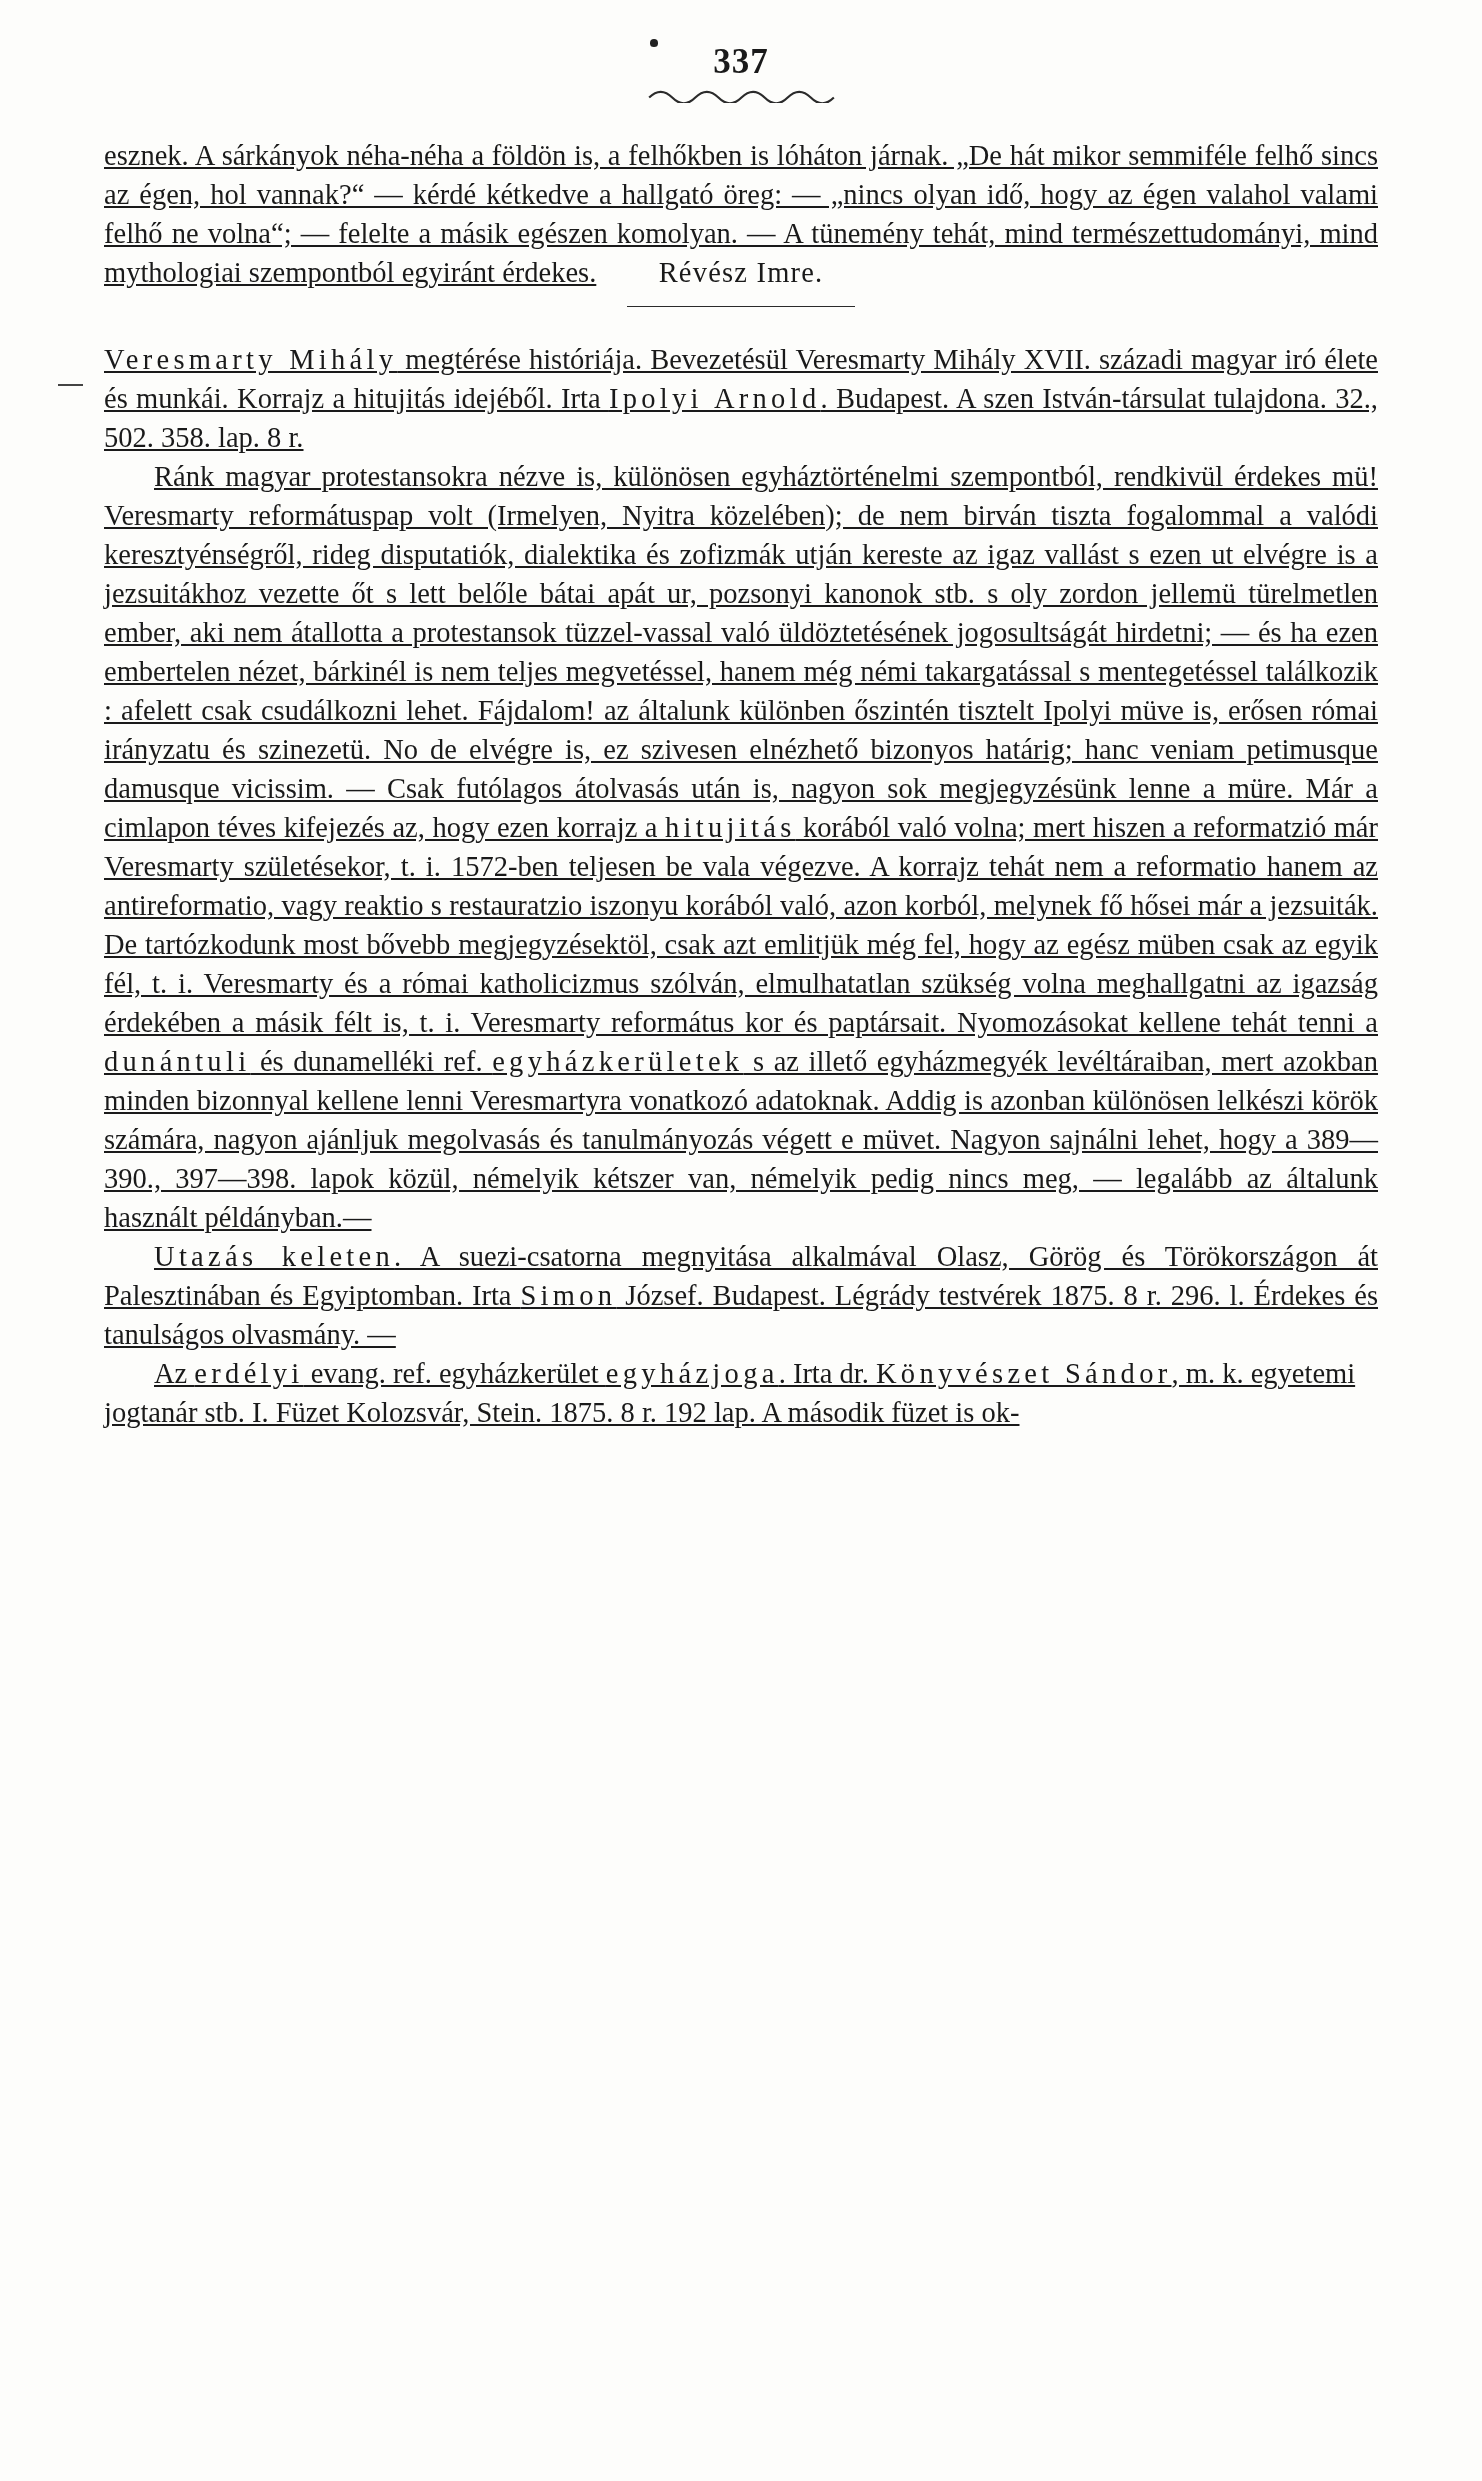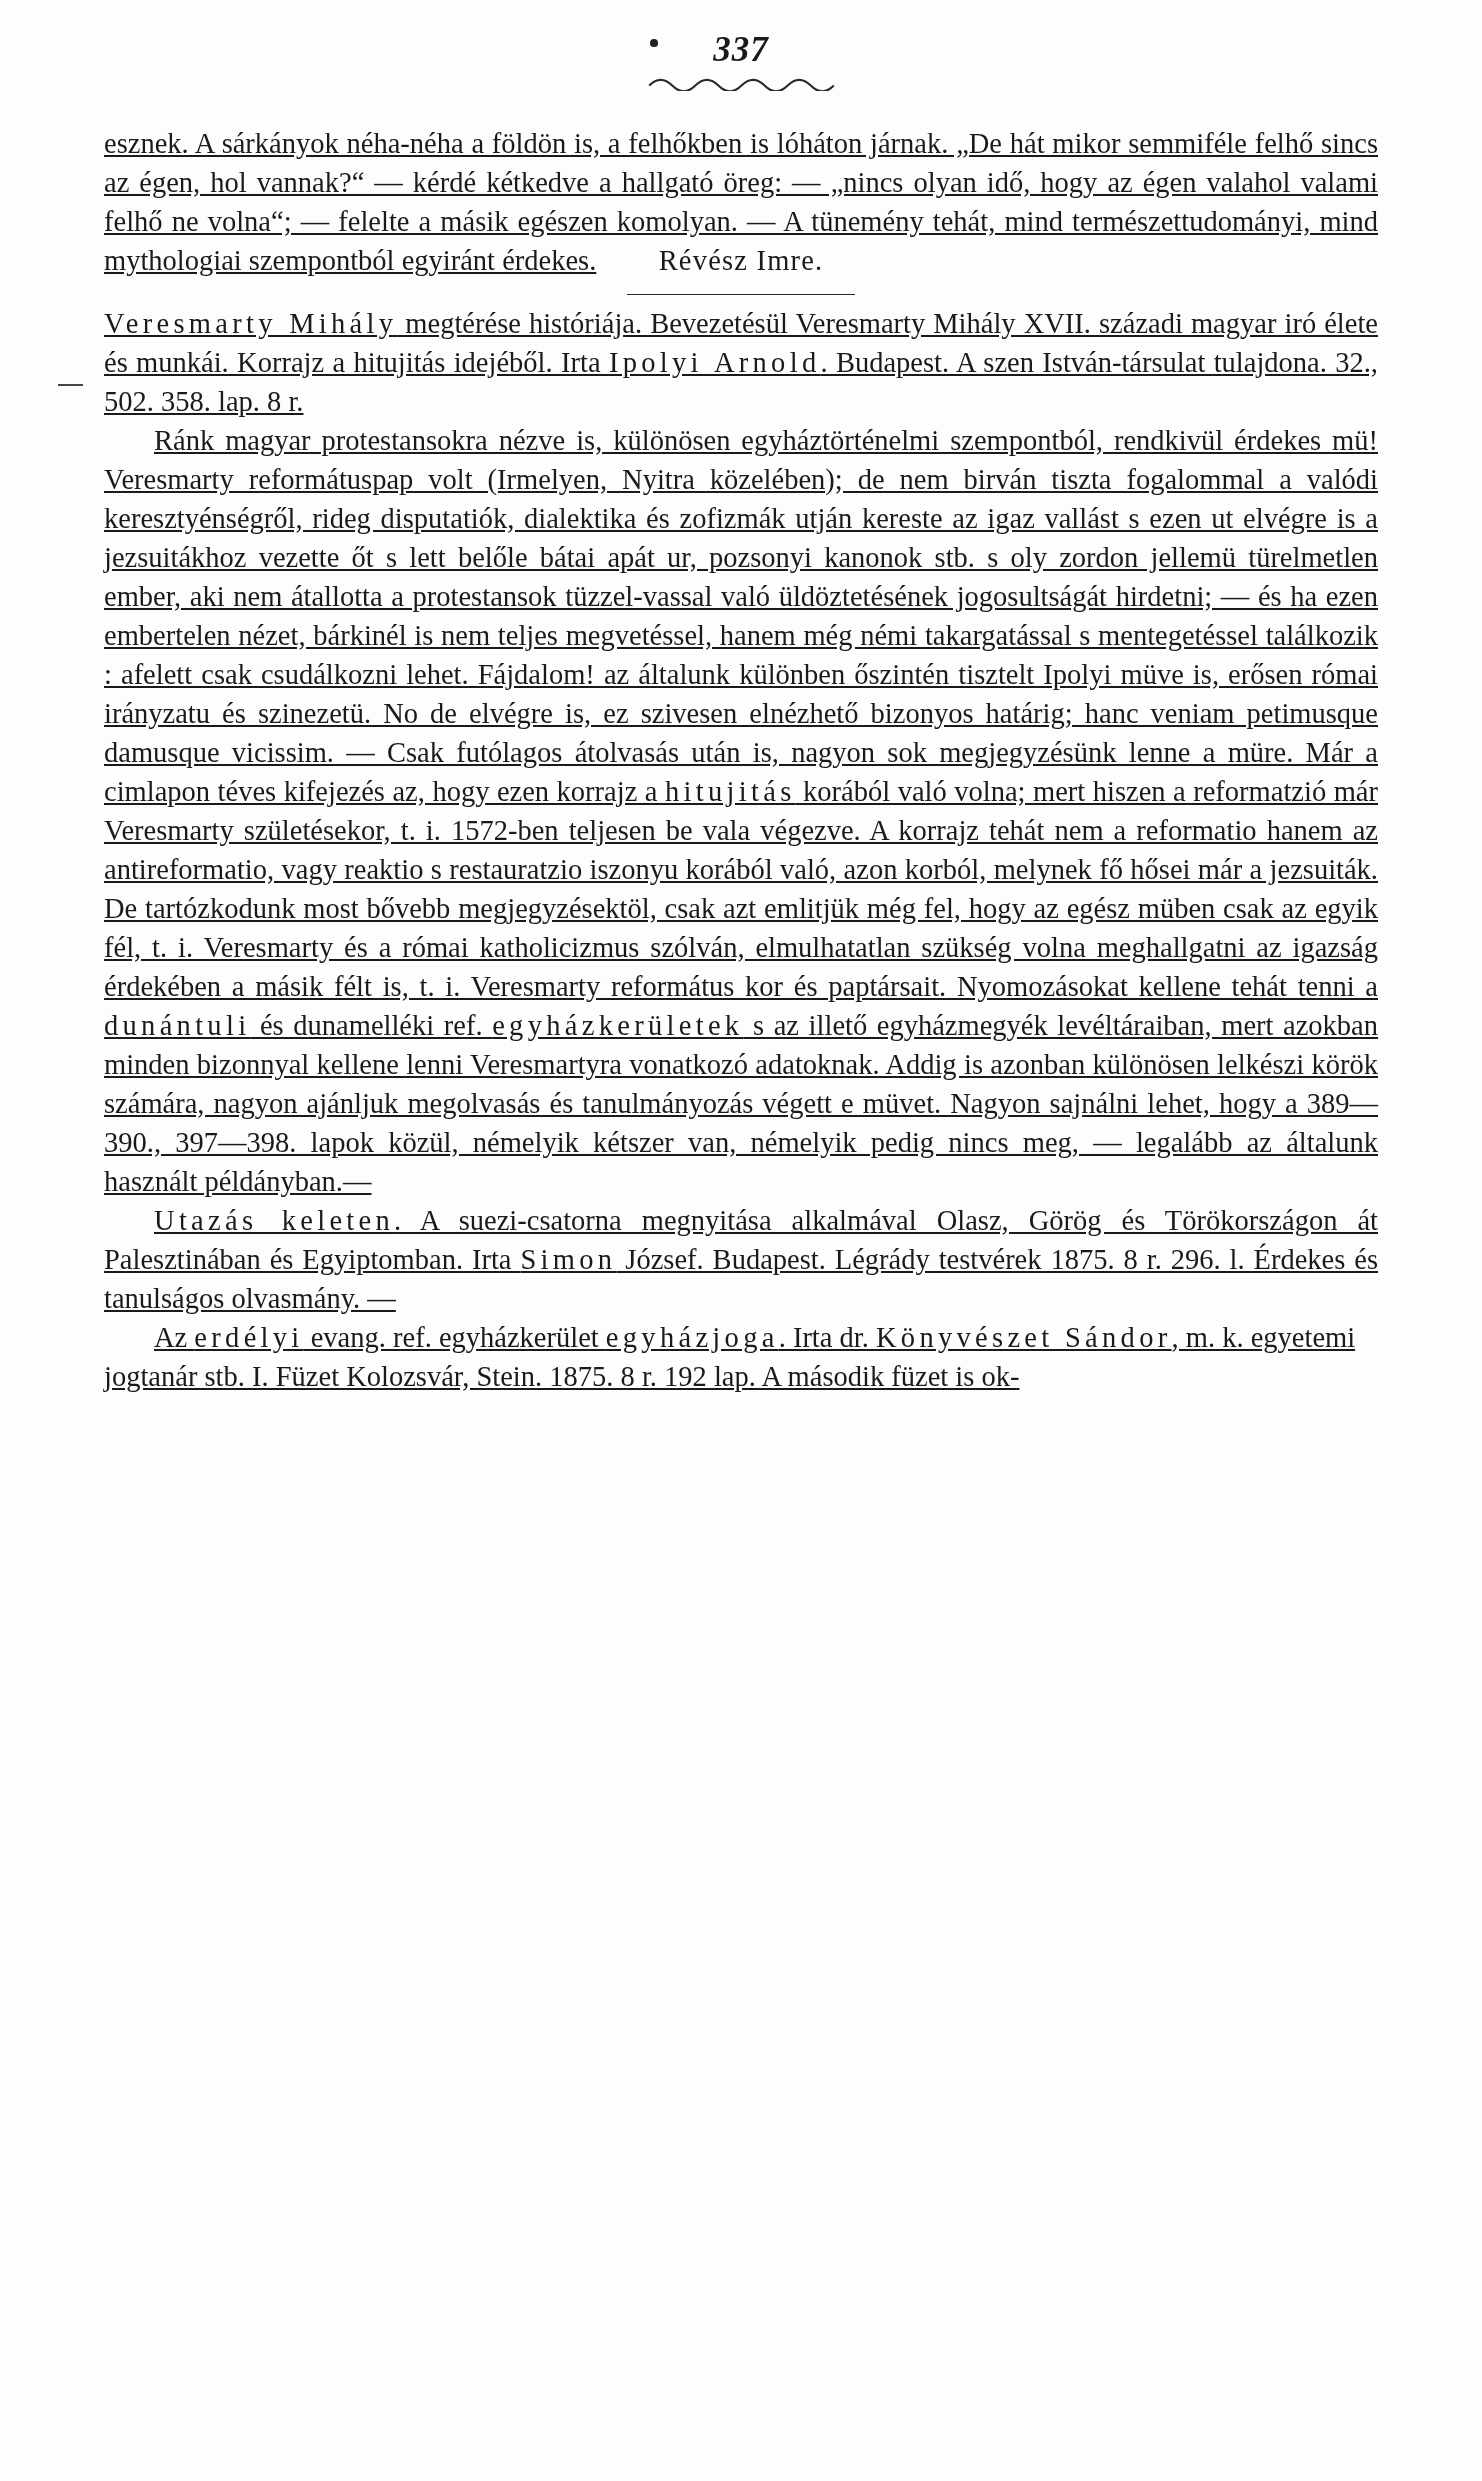--- a/index.html
+++ b/index.html
@@ -24,23 +24,22 @@
     background: #fdfdfb;
   }
   .content {
     position: absolute;
     left: 104px;
     top: 0;
     width: 1274px;
   }
   .page-number-row {
     text-align: center;
-    padding-top: 30px;
+    padding-top: 42px;
     position: relative;
-    font-style: italic;
   }
   .page-number {
     font-size: 35px;
     font-weight: bold;
     letter-spacing: 1px;
     font-family: "Liberation Serif", serif;
   }
   .dot-mark {
     position: absolute;
     left: 52%;
@@ -107,21 +106,21 @@
   }
   .tick-left {
     position: absolute;
     left: 58px;
     top: 384px;
     width: 25px;
     height: 1.9px;
     background: #444;
   }
   .bookref {
-    margin-top: 9px;
+    margin-top: 33px;
   }
   .last-line {
     text-align: left;
   }
 </style>
 </head>
 <body>
 
 <div class="page">
 

